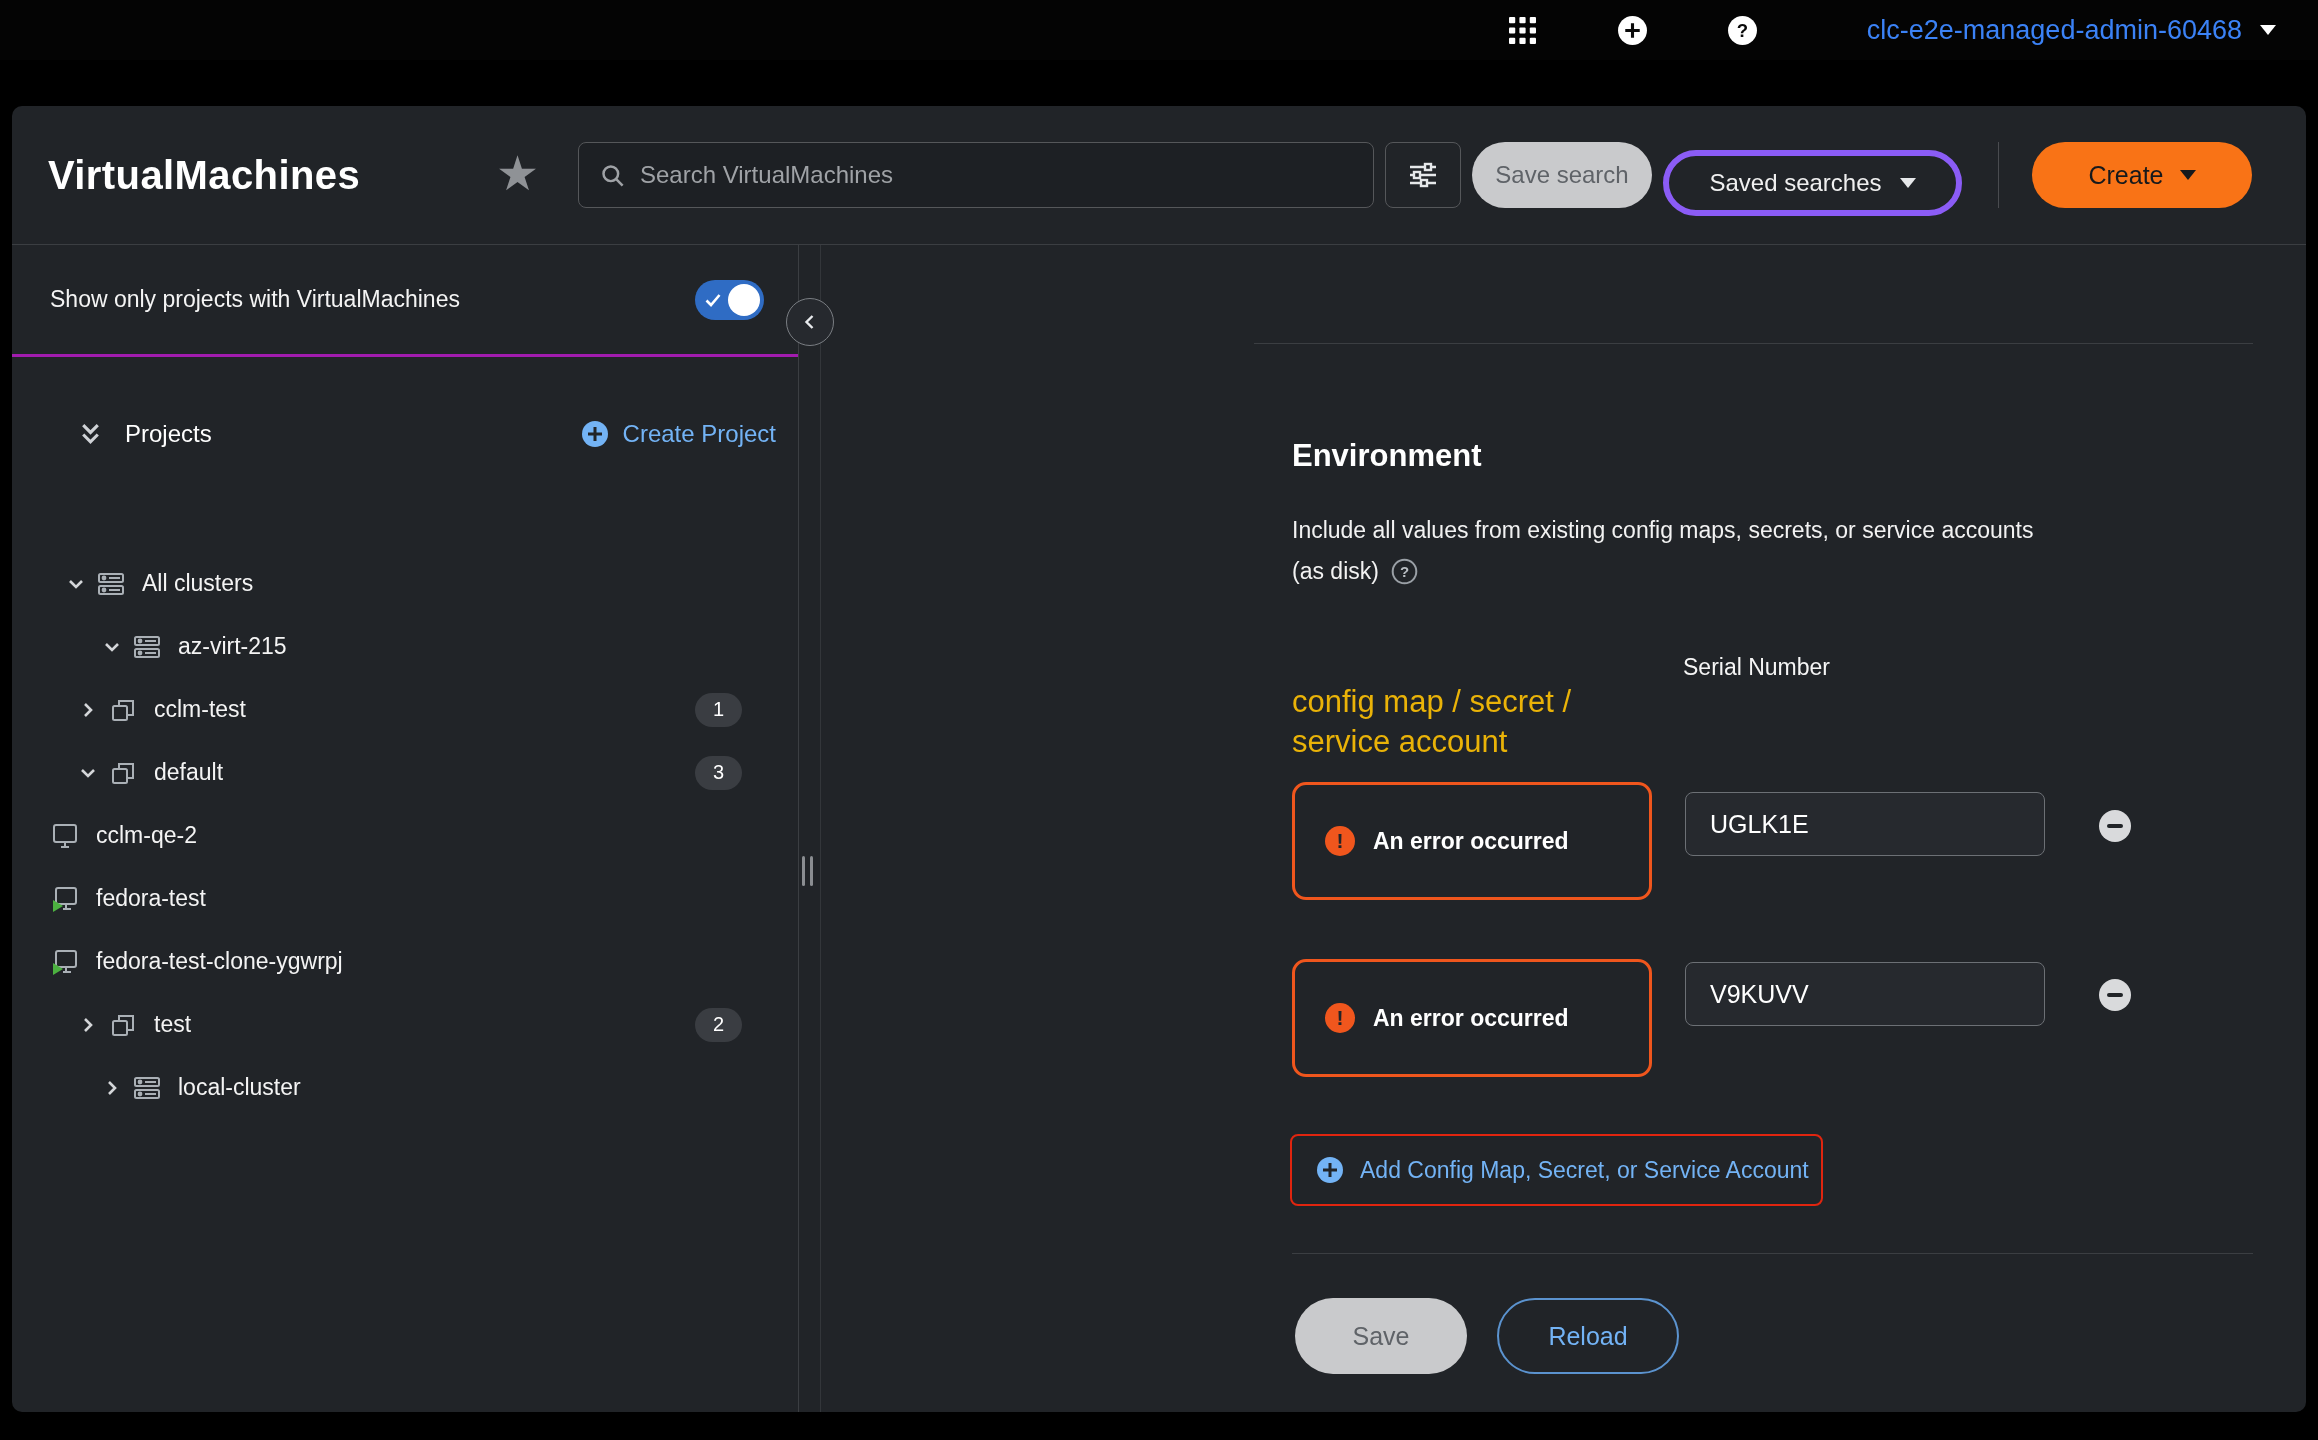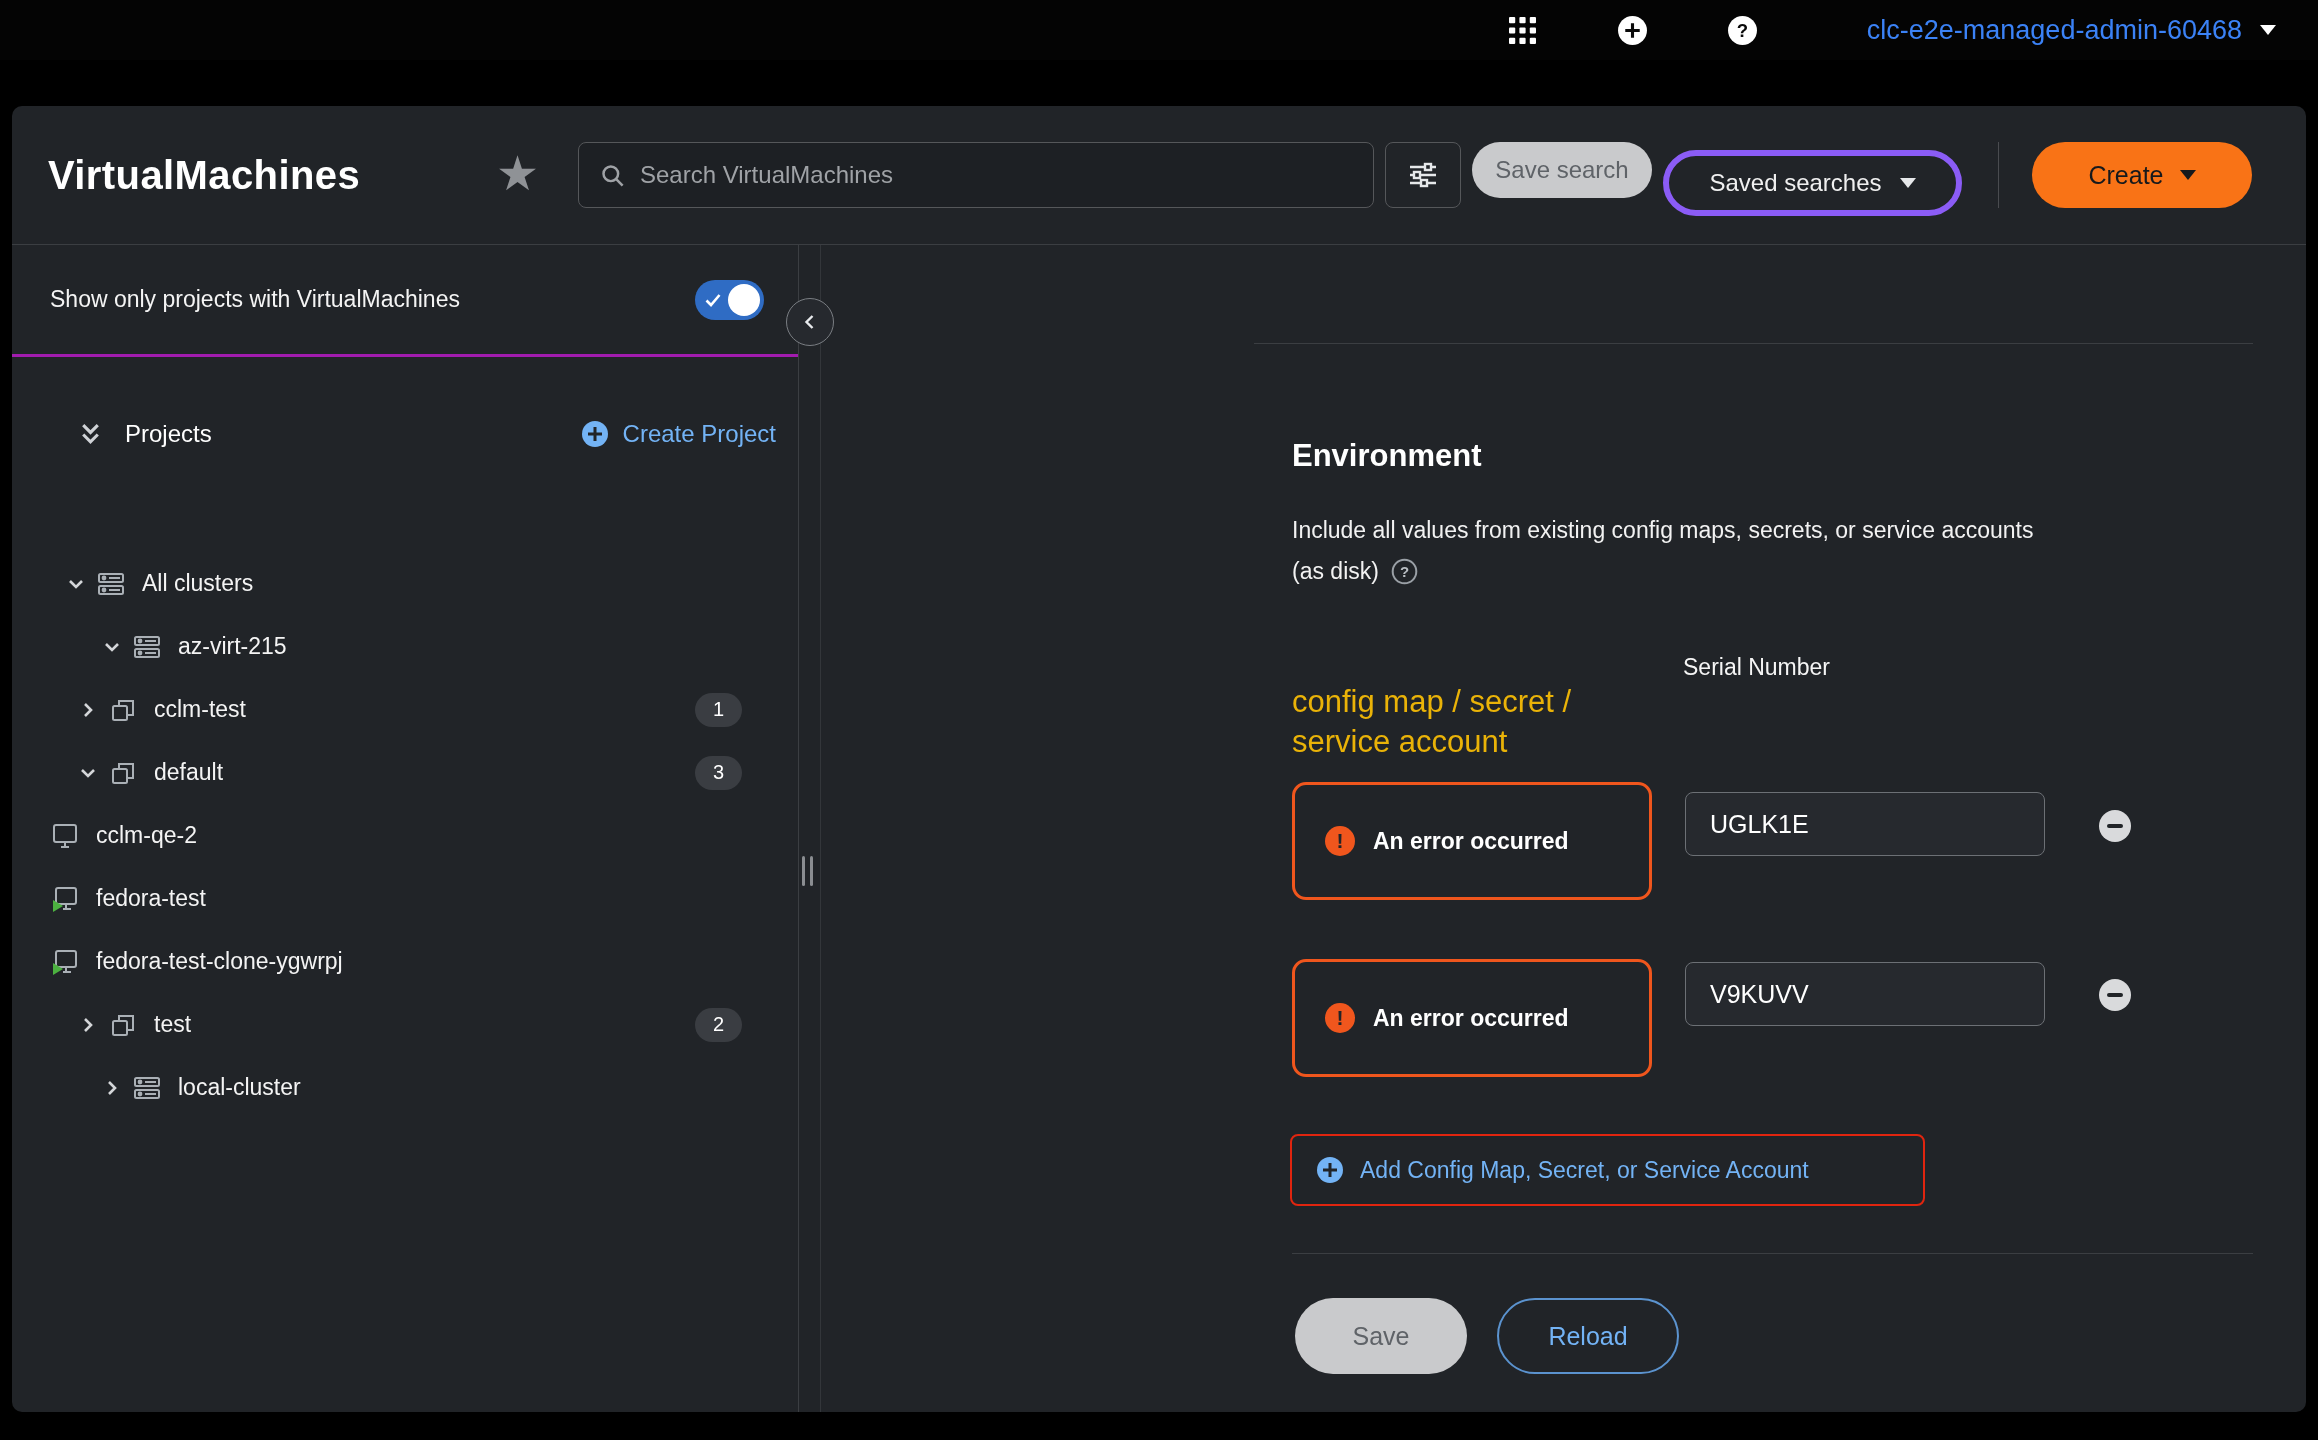--- a/index.html
+++ b/index.html
@@ -16,21 +16,21 @@
   .panel{position:absolute;left:12px;top:106px;width:2294px;height:1306px;background:#212428;border-radius:10px;overflow:hidden}
 
   
   .page-header{position:absolute;left:0;top:0;width:100%;height:139px;border-bottom:1px solid #3b3e42}
   .title{position:absolute;left:36px;top:50%;transform:translateY(-50%);font-size:40px;font-weight:700;letter-spacing:.4px;color:#fff}
   .star{position:absolute;left:484px;top:50%;transform:translateY(-52%);font-size:48px;color:#8f9296;cursor:pointer;line-height:1}
   .search-box{position:absolute;left:566px;top:36px;width:796px;height:66px;border:1px solid #55575a;border-radius:8px;display:flex;align-items:center;padding:0 20px;gap:14px;background:#1d2024}
   .search-box input{flex:1;background:transparent;border:none;outline:none;color:#e8e8e8;font-size:24px;font-family:inherit}
   .search-box input::placeholder{color:#9fa2a6}
   .filter-btn{position:absolute;left:1373px;top:36px;width:76px;height:66px;border:1px solid #55575a;border-radius:8px;background:transparent;display:flex;align-items:center;justify-content:center}
-  .save-search{position:absolute;left:1460px;top:36px;width:180px;height:56px;border:none;border-radius:33px;background:#c9cacc;color:#5f6368;font-size:24px}
+  .save-search{position:absolute;left:1460px;top:36px;width:180px;height:66px;border:none;border-radius:33px;background:#c9cacc;color:#5f6368;font-size:24px}
   .saved-searches{position:absolute;left:1651px;top:44px;width:299px;height:66px;border:6px solid #8b5cf6;border-radius:33px;background:transparent;color:#f0f0f0;font-size:24px;display:flex;align-items:center;justify-content:center;gap:18px}
   .header-sep{position:absolute;left:1986px;top:36px;width:1px;height:66px;background:#4a4c50}
   .create-btn{position:absolute;left:2020px;top:36px;width:220px;height:66px;border:none;border-radius:33px;background:#f97316;color:#17191c;font-size:25px;font-weight:500;display:flex;align-items:center;justify-content:center;gap:16px}
 
   
   .toggle-row{position:absolute;left:0;top:139px;width:786px;height:112px;border-bottom:3px solid #a21caf;display:flex;align-items:center;padding:0 34px 0 38px}
   .toggle-label{font-size:23px;color:#f4f4f4;flex:1}
   .switch{width:69px;height:40px;border-radius:20px;background:#2f6cc4;position:relative;cursor:pointer;border:none;flex:none}
   .switch .check{position:absolute;left:10px;top:50%;transform:translateY(-50%);display:flex}
   .switch .knob{position:absolute;right:4px;top:4px;width:32px;height:32px;border-radius:50%;background:#fff}
@@ -71,21 +71,21 @@
 
   .serial-input{position:absolute;left:1673px;width:360px;height:64px;background:#26292e;border:1px solid #6c7075;border-radius:8px;color:#fff;font-size:25px;padding:0 24px;font-family:inherit}
   .serial-input.r0{top:686px}
   .serial-input.r1{top:856px}
 
   .minus-btn{position:absolute;left:2087px;width:32px;height:32px;border-radius:50%;background:#d9dadc;border:none;display:flex;align-items:center;justify-content:center}
   .minus-btn.r0{top:704px}
   .minus-btn.r1{top:873px}
   .minus-bar{width:16px;height:4px;background:#212428;border-radius:2px}
 
-  .add-btn{position:absolute;left:1278px;top:1028px;width:635px;height:72px;border:2px solid #e0250f;border-radius:8px;background:transparent;display:flex;align-items:center;padding-left:24px;gap:16px}
+  .add-btn{position:absolute;left:1278px;top:1028px;width:533px;height:72px;border:2px solid #e0250f;border-radius:8px;background:transparent;display:flex;align-items:center;padding-left:24px;gap:16px}
   .add-text{color:#73b3f5;font-size:23px;white-space:nowrap}
 
   .bottom-divider{position:absolute;left:1280px;top:1147px;width:961px;height:1px;background:#3b3e42}
   .save-btn{position:absolute;left:1283px;top:1192px;width:172px;height:76px;border:none;border-radius:38px;background:#c9cacc;color:#5f6368;font-size:25px}
   .reload-btn{position:absolute;left:1485px;top:1192px;width:182px;height:76px;border-radius:38px;background:transparent;color:#73b3f5;border:2px solid #5b93cf;font-size:25px}
 </style>
 </head>
 <body>
 
 <div class="masthead">

